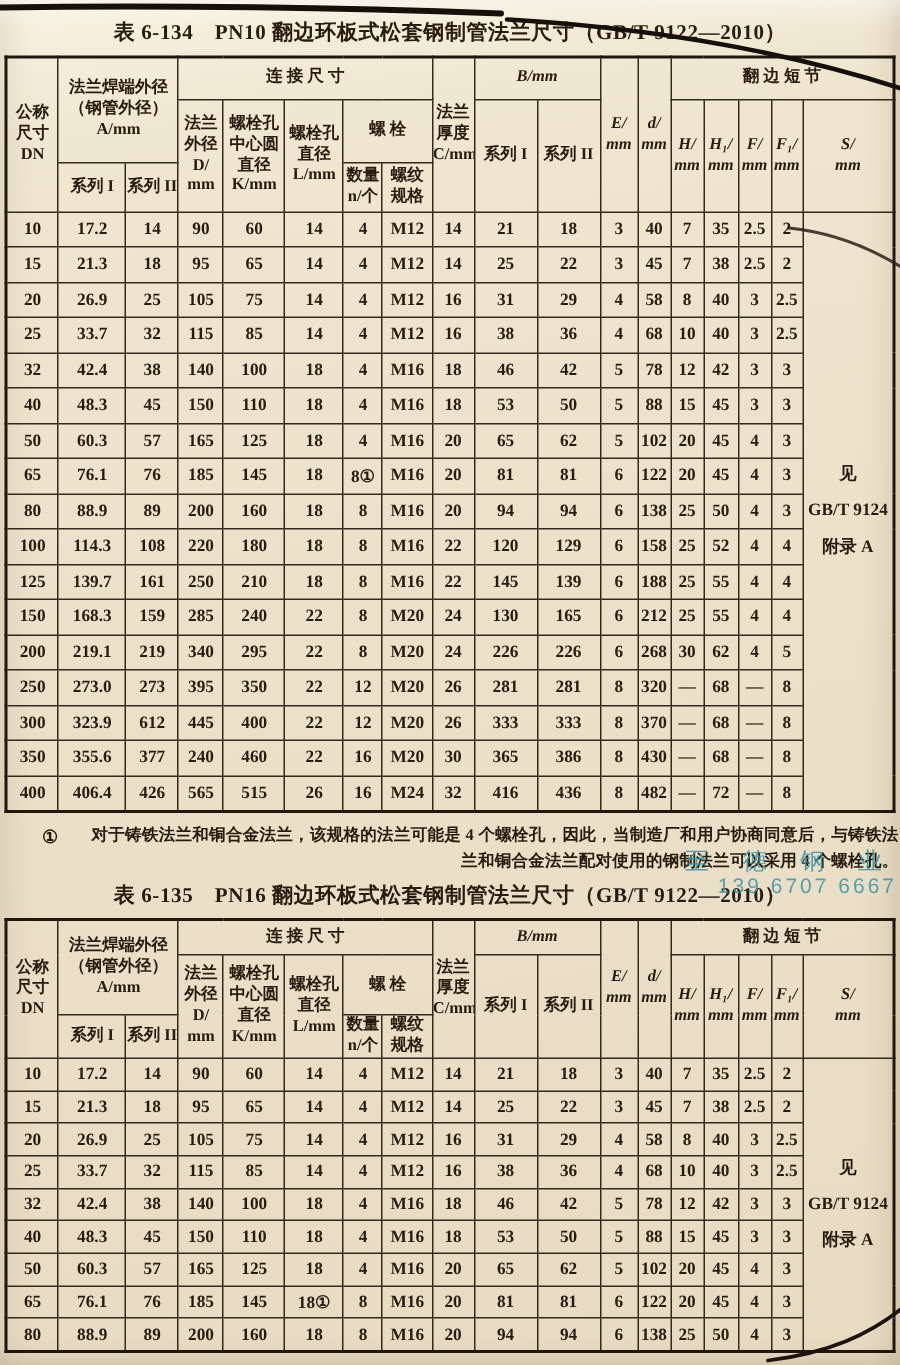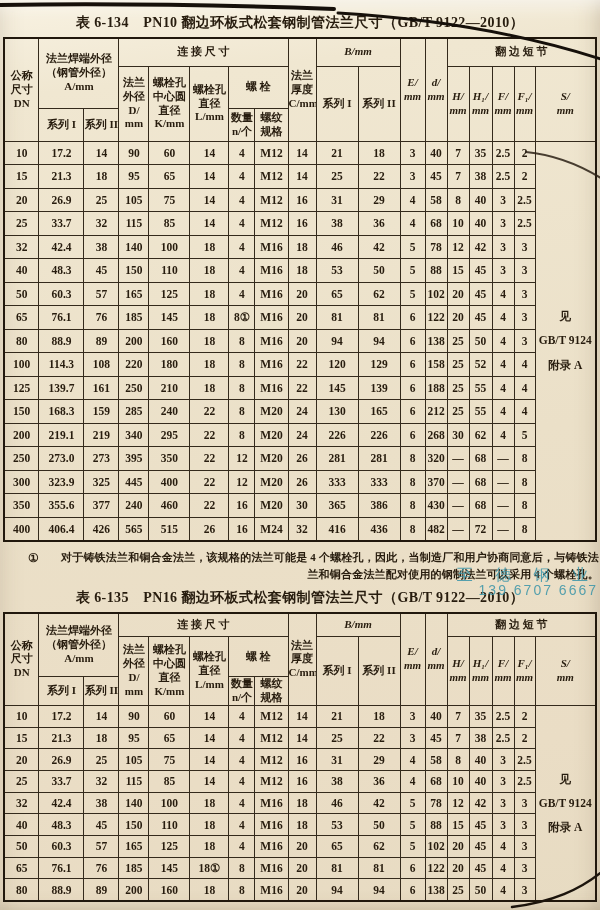--- a/index.html
+++ b/index.html
@@ -419,21 +419,21 @@
           <td>8</td>
           <td>320</td>
           <td>—</td>
           <td>68</td>
           <td>—</td>
           <td>8</td>
         </tr>
         <tr>
           <td>300</td>
           <td>323.9</td>
-          <td>325</td>
+          <td>612</td>
           <td>445</td>
           <td>400</td>
           <td>22</td>
           <td>12</td>
           <td>M20</td>
           <td>26</td>
           <td>333</td>
           <td>333</td>
           <td>8</td>
           <td>370</td>

